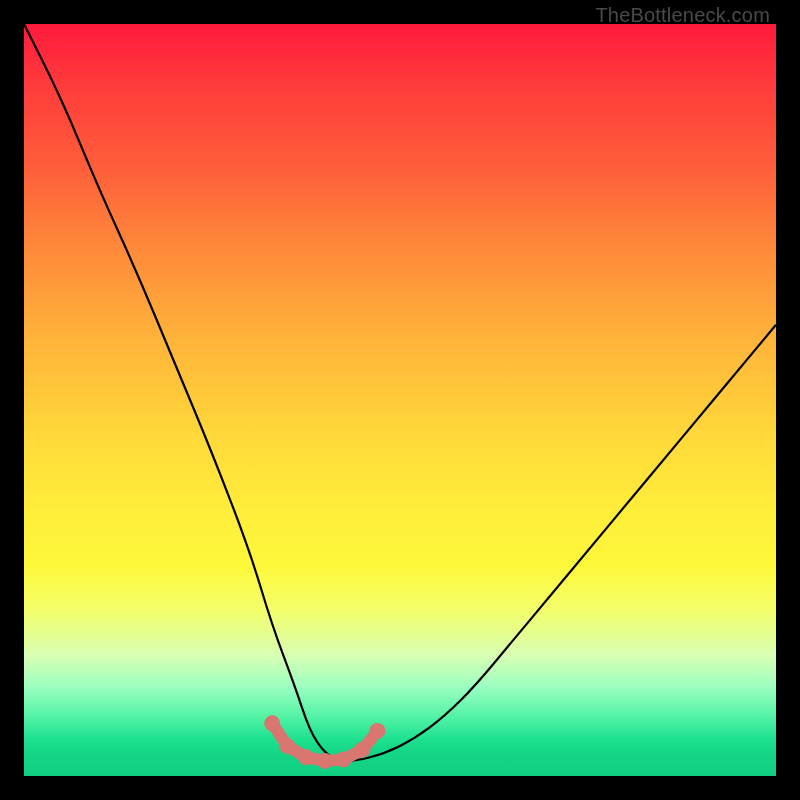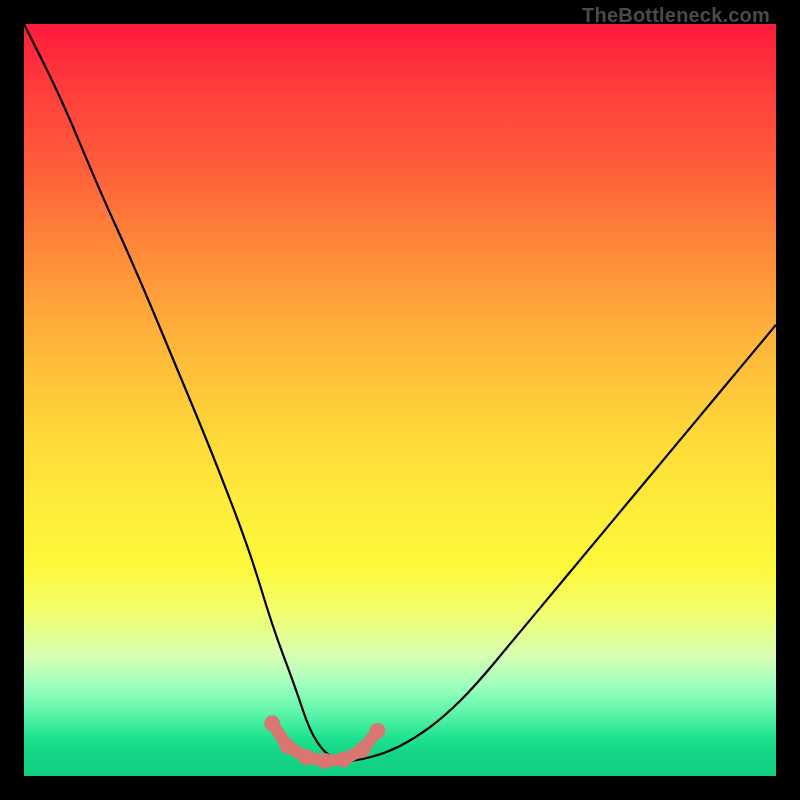--- a/index.html
+++ b/index.html
@@ -35,21 +35,21 @@
       #10ce80 100%
     );
   }
   .watermark {
     position: absolute;
     top: 4px;
     right: 30px;
     color: #4a4a4a;
     font-size: 20px;
     letter-spacing: 0.2px;
-    font-weight: 700;
+    font-weight: 400;
     z-index: 10;
   }
   svg.curve {
     position: absolute;
     left: 0;
     top: 0;
     width: 752px;
     height: 752px;
     pointer-events: none;
   }

